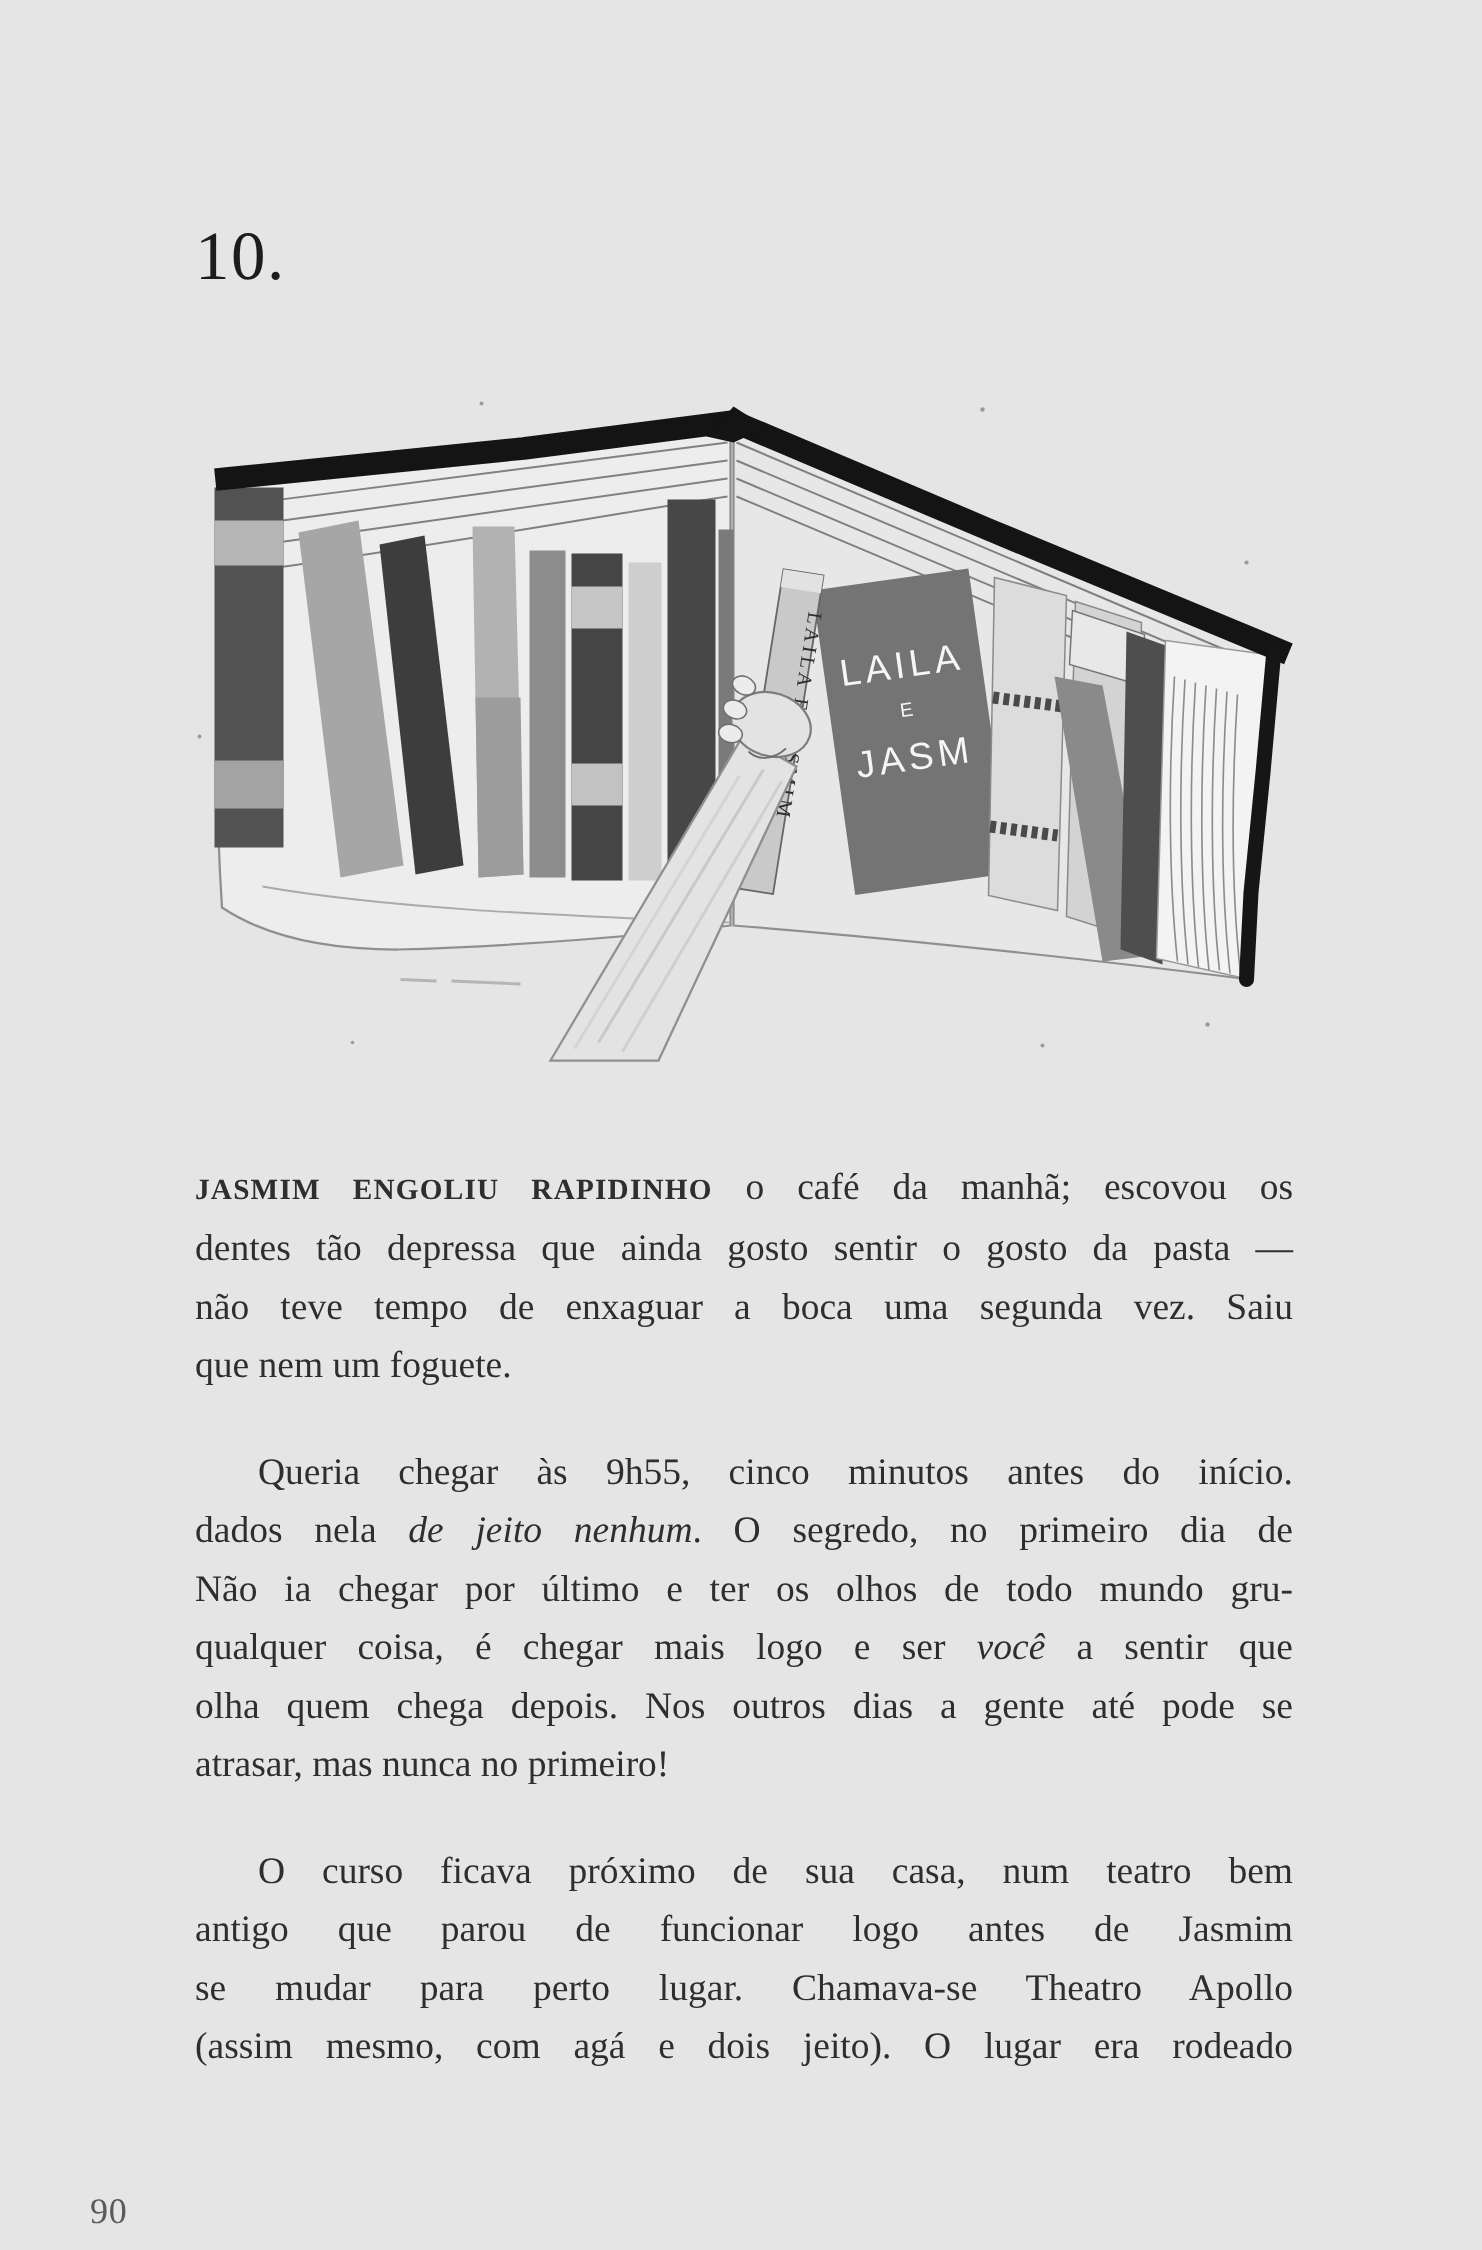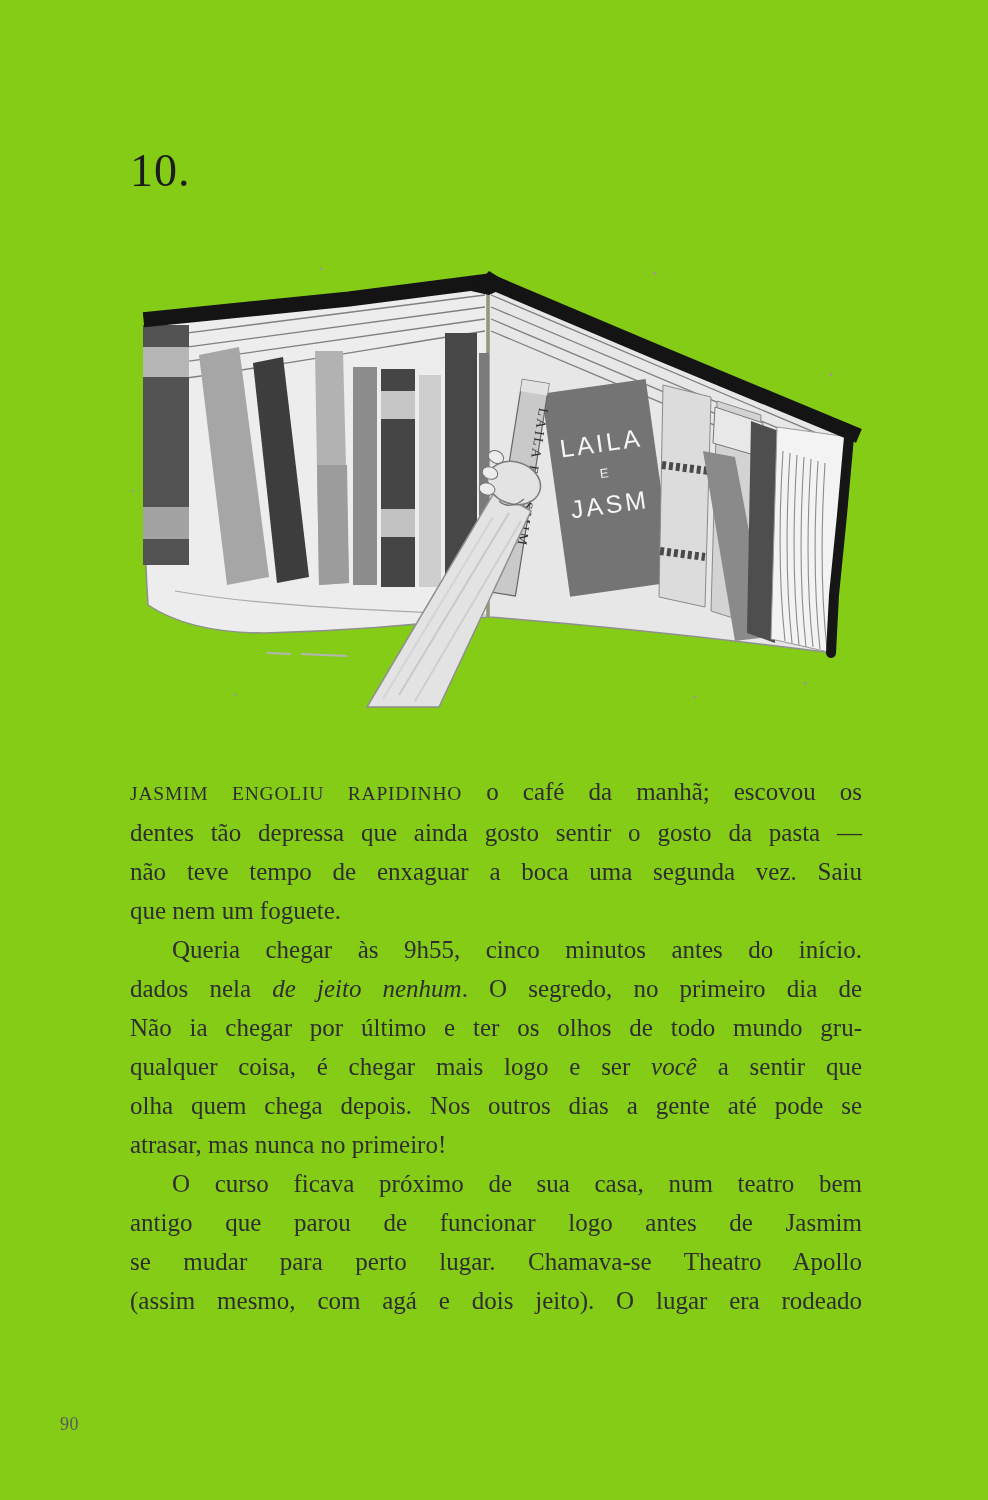--- a/index.html
+++ b/index.html
@@ -1,38 +1,38 @@
 <!DOCTYPE html>
 <html><head>
 <meta charset="utf-8">
 <style>
   html,body { margin:0; padding:0; background:#ffffff; }
   .page {
     position:relative; width:988px; height:1500px;
-    background:#84cc16; overflow:hidden;
+    background:#e5e5e5; overflow:hidden;
     font-family:"Liberation Serif", serif; color:#2f2f2f;
   }
   .chapter {
     position:absolute; left:130px; top:148px;
     font-size:46px; line-height:1; letter-spacing:1px; color:#1c1c1c;
   }
   .illustration { position:absolute; left:115px; top:255px; width:755px; height:455px; }
   .illustration svg { display:block; width:100%; height:100%; }
   .body-text {
     position:absolute; left:130px; top:772px; width:732px;
     font-size:25px; line-height:39px; color:#2e2e2e;
   }
   .line { text-align:justify; text-align-last:justify; }
   .line.last { text-align:justify; text-align-last:left; }
-  .para.indent .line:first-child { text-indent:42px; }
-  .sc { font-size:0.78em; letter-spacing:0.8px; }
+  .para.indent .line:first-child { text-indent:42px;margin-top:32px; }
+  .sc { font-size:0.78em; letter-spacing:0.8px;font-weight:bold; }
   .i { font-style:italic; }
   .pagenum {
-    position:absolute; left:60px; top:1414px;
-    font-size:18px; color:#5a5a5a; letter-spacing:0.5px;text-align:center;
+    position:absolute; left:60px; top:1462px;
+    font-size:24px; color:#5a5a5a; letter-spacing:0.5px;text-align:center;
   }
 </style>
 </head>
 <body>
 
 <div class="page">
 
   <div class="chapter">10.</div>
 
   <div class="illustration">

